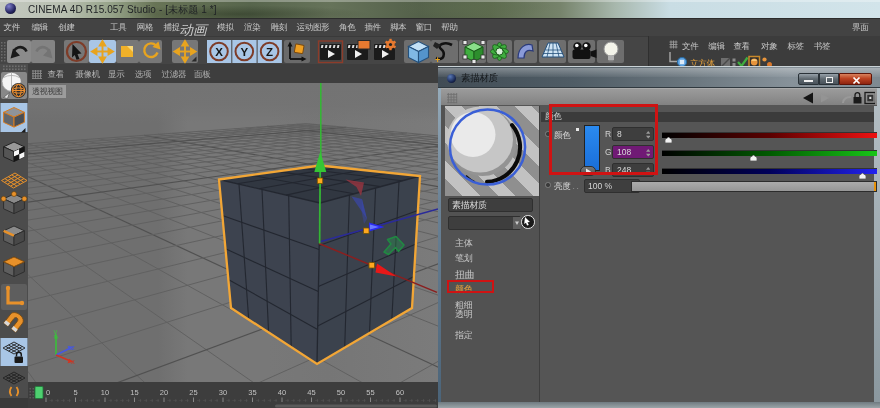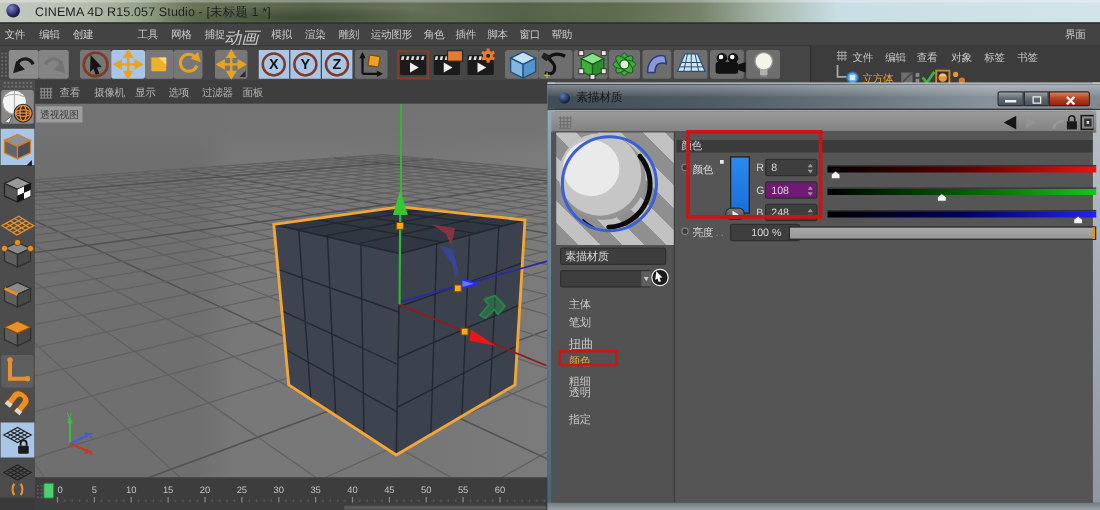--- a/index.html
+++ b/index.html
@@ -781,21 +781,21 @@
         <div class="abs" style="left:120.5px;top:43.7px;width:215px;height:6.5px;background:linear-gradient(90deg,#000,#005a00 50%,#17c517);border-top:1px solid #333;"></div>
         <svg class="abs" style="left:208.7px;top:48.7px" width="7" height="6" viewBox="0 0 7 6">
           <polygon points="0,6 0,2.6 3.5,0 7,2.6 7,6" fill="#f2f2f2" stroke="#444" stroke-width="0.7"></polygon>
         </svg>
         <div class="abs" style="left:120.5px;top:61.9px;width:215px;height:6.5px;background:linear-gradient(90deg,#000,#00005a 50%,#2222ee);border-top:1px solid #333;"></div>
         <svg class="abs" style="left:318.0px;top:66.9px" width="7" height="6" viewBox="0 0 7 6">
           <polygon points="0,6 0,2.6 3.5,0 7,2.6 7,6" fill="#f2f2f2" stroke="#444" stroke-width="0.7"></polygon>
         </svg>
         <div class="abs" style="left:4px;top:76px;width:5.5px;height:5.5px;border-radius:50%;background:#3a3a3a;border:1px solid #808080;"></div>
         <div class="abs" style="left:13px;top:74.5px;font-size:8.5px;color:#d8d8d8;letter-spacing:-0.3px;">亮度 <span style="color:#999">. .</span></div>
-        <div class="abs" style="left:43px;top:73px;width:56px;height:13.5px;background:#3e3e3e;border:1px solid #2f2f2f;border-radius:2px;color:#d8d8d8;font-size:8.5px;line-height:12.5px;padding-left:16px;">100 %
+        <div class="abs" style="left:43px;top:73px;width:56px;height:13.5px;background:#3e3e3e;border:1px solid #2f2f2f;border-radius:2px;color:#d8d8d8;font-size:8.5px;line-height:12.5px;padding-left:3px;">100 %
  <svg width="4.5" height="8" viewBox="0 0 4.5 8" style="position:absolute;right:3px;top:3px">
             <polygon points="0,2.8 4.5,2.8 2.25,0" fill="#9a9a9a"></polygon>
             <polygon points="0,4.8 4.5,4.8 2.25,7.6" fill="#9a9a9a"></polygon>
           </svg></div>
         <div class="abs" style="left:90px;top:74.5px;width:246px;height:11px;background:linear-gradient(180deg,#ababab,#969696);border:1px solid #2c2c2c;">
           <div class="abs" style="right:0px;top:0;width:2.5px;height:9px;background:#e8920a;"></div>
         </div>
       </div>
       <div class="abs" style="left:108px;top:-2px;width:109px;height:71px;border:3px solid #cf1313;"></div>
     </div>

